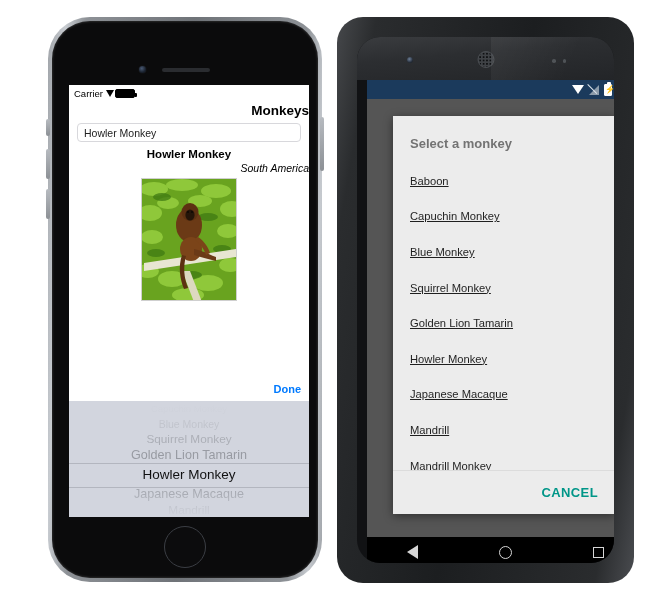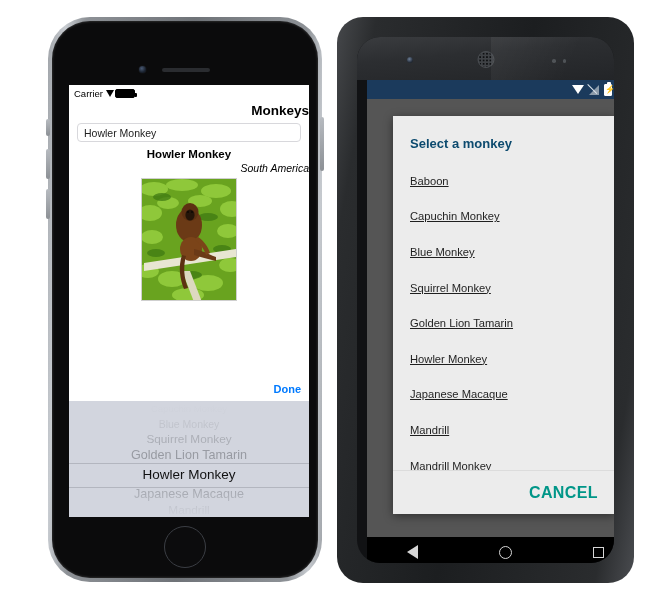--- a/index.html
+++ b/index.html
@@ -253,35 +253,35 @@
   .and-time { font-size: 10px; }
 
   .and-dialog {
     position: absolute; left: 26px; top: 36px;
     width: 222px; height: 398px;
     background: #ececec;
     box-shadow: 0 2px 9px rgba(0,0,0,.45);
     display: flex; flex-direction: column;
   }
   .and-dialog-title {
-    font-size: 13px; font-weight: bold; color: #0c4a6e;
+    font-size: 13px; font-weight: bold; color: #737373;
     padding: 20px 17px 12px 17px;
   }
   .and-list { flex: 1; overflow: hidden; }
   .and-list-item {
     font-size: 11.2px; color: #1f1f1f;
     padding: 0 17px; height: 35.6px; display: flex; align-items: center; text-decoration: underline;
   }
   .and-dialog-actions {
     border-top: 1px solid #dcdcdc;
     height: 44px; display: flex; align-items: center; justify-content: flex-end;
     padding-right: 17px;
   }
   .and-cancel {
-    font-size: 16px; font-weight: bold; color: #009688;
+    font-size: 13px; font-weight: bold; color: #009688;
     letter-spacing: .4px;
   }
 
   .and-nav {
     position: absolute; left: 10px; top: 500px;
     width: 277px; height: 30px; background: #000;
     display: flex; align-items: center; justify-content: space-around;
   }
   .nav-back {
     width: 0; height: 0;

